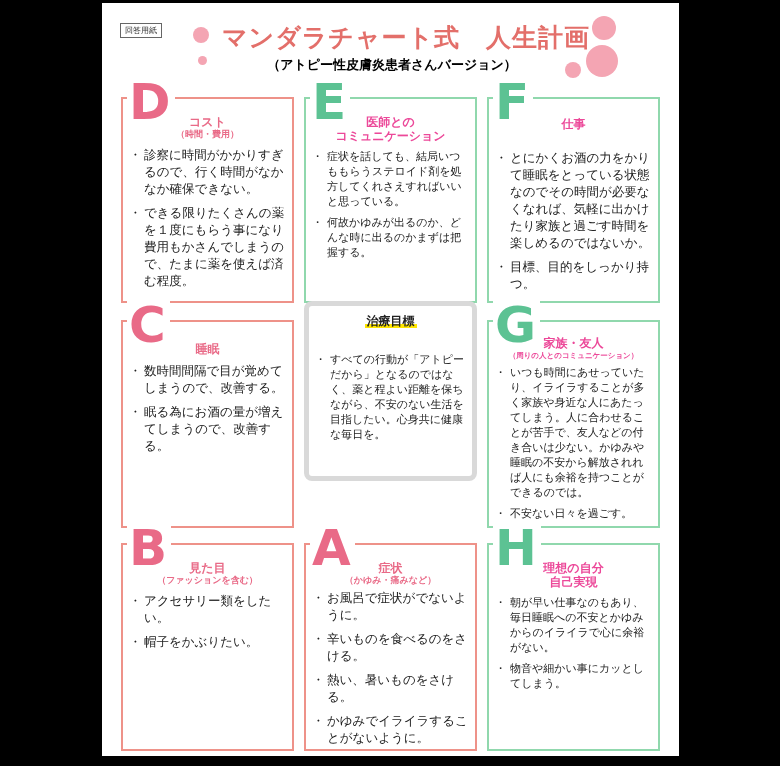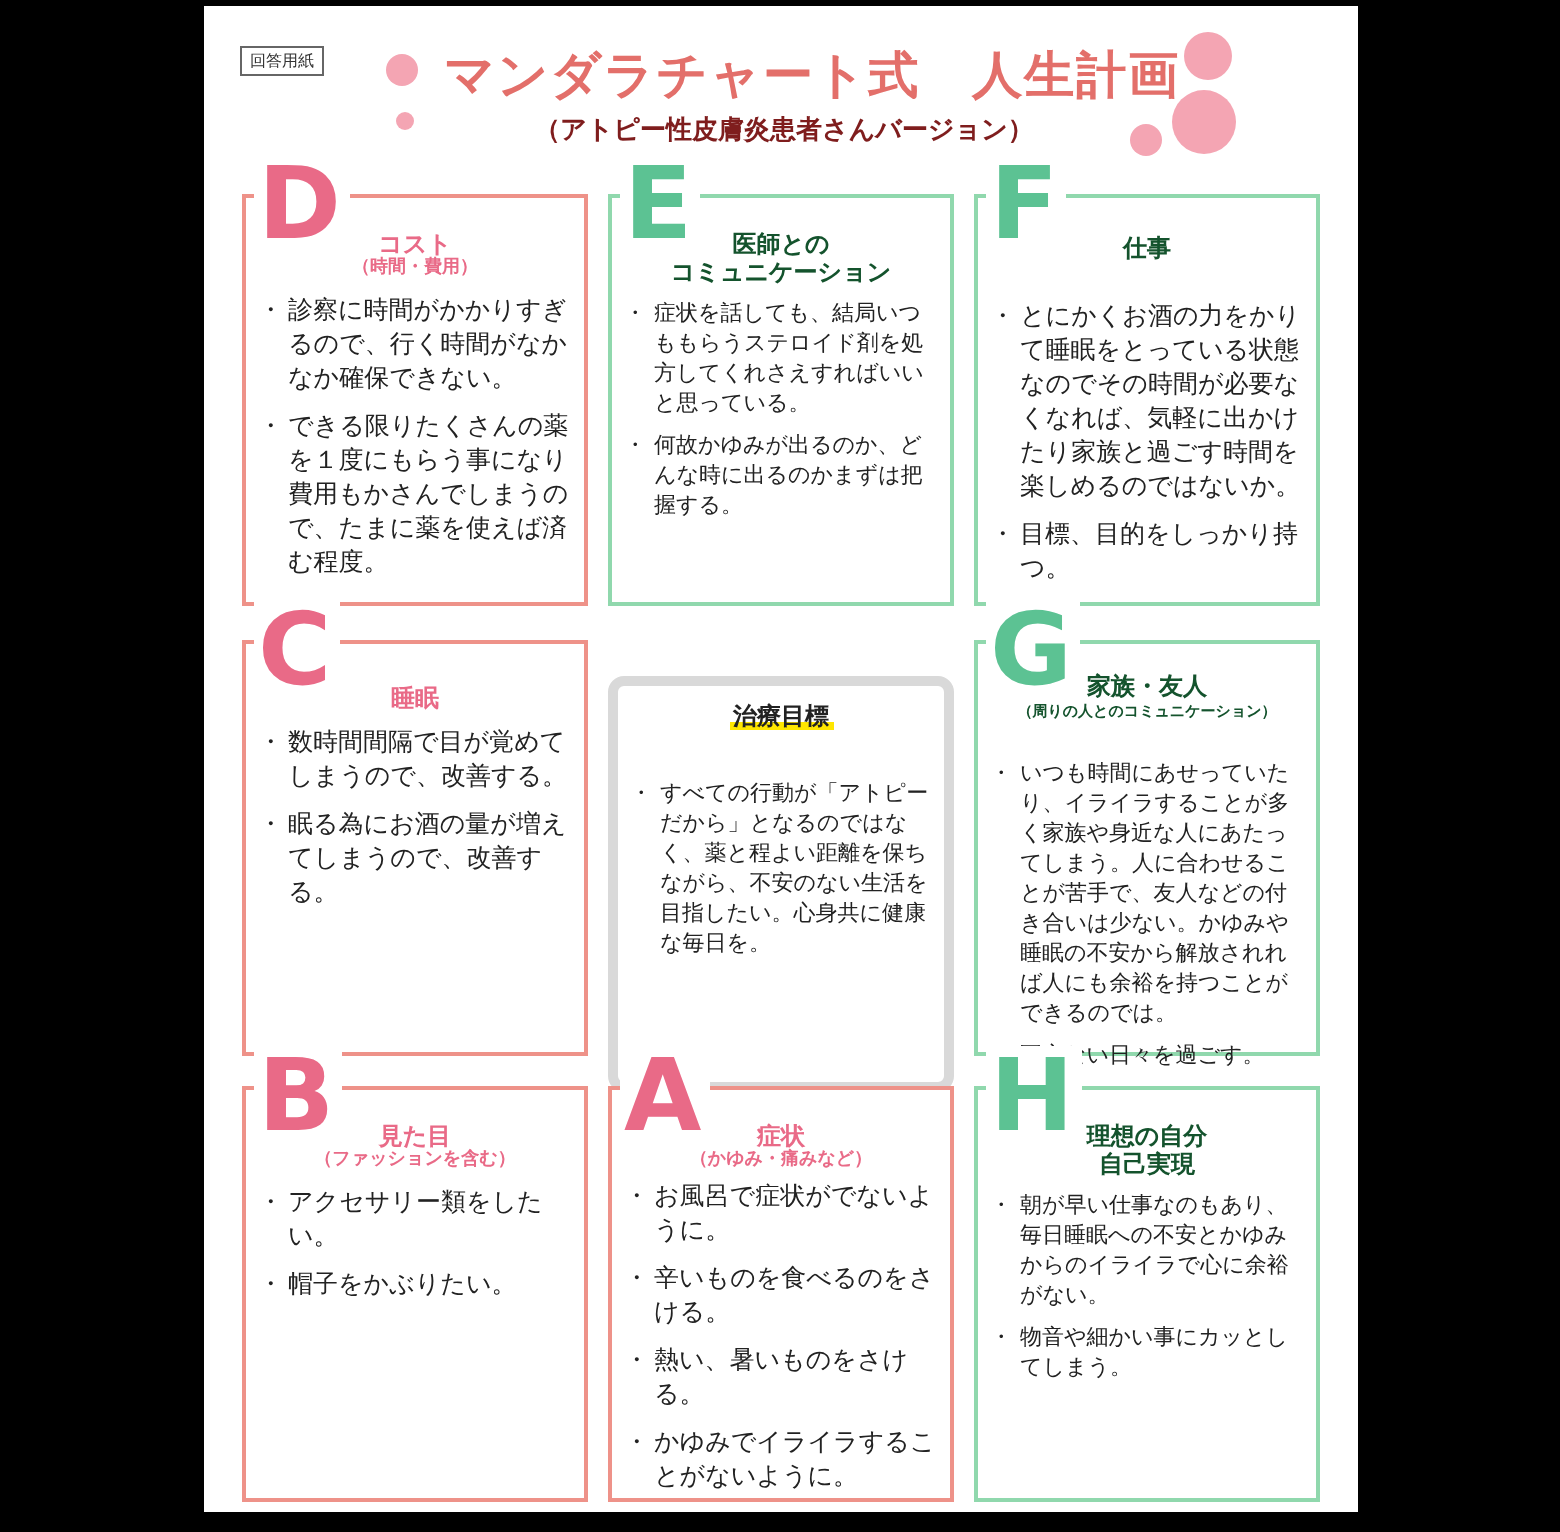--- a/index.html
+++ b/index.html
@@ -2,31 +2,31 @@
 <html><head>
 <meta charset="utf-8">
 <style>
   html, body { margin:0; padding:0; }
   body { width:780px; height:766px; background:#000; position:relative; overflow:hidden;
          font-family:"DejaVu Sans", "Liberation Sans", sans-serif; }
   .page { position:absolute; left:102px; top:3px; width:577px; height:753px; background:#fff; }
   .label-box { position:absolute; left:18px; top:20px; border:1px solid #666; font-size:8px; padding:1px 4px; color:#333; line-height:11px; }
   .dot { position:absolute; border-radius:50%; background:#f4a5b3; }
   .title { position:absolute; left:120px; top:18px; width:340px; text-align:center; color:#e36f6a; font-size:25px; font-weight:bold; letter-spacing:1px; white-space:nowrap; }
-  .subtitle { position:absolute; left:120px; top:53px; width:340px; text-align:center; color:#7f1d1d; font-size:13px; font-weight:bold; white-space:nowrap; }
+  .subtitle { position:absolute; left:120px; top:53px; width:340px; text-align:center; color:#000000; font-size:13px; font-weight:bold; white-space:nowrap; }
   .box { position:absolute; width:173px; background:#fff; box-sizing:border-box; border:2px solid; }
   .box.pink { border-color:#ee9289; }
   .box.green { border-color:#90d8ad; }
   .box.center { border:5px solid #d9d9d9; border-radius:8px; }
   .letter { position:absolute; left:4px; top:-22px; font-size:50px; font-weight:bold; line-height:50px; background:#fff; padding:0 4px 0 2px; font-family:"DejaVu Sans", sans-serif; }
   .pink .letter { color:#e96a87; }
   .green .letter { color:#5cc293; }
   .head { text-align:center; font-weight:bold; font-size:12px; line-height:14px; margin-top:16px; }
   .pink .head { color:#e96a87; }
-  .green .head { color:#14532d;text-align:center; }
+  .green .head { color:#ec4899;text-align:center; }
   .head .sub { font-size:9px; display:block; line-height:11px; }
   .center .head { color:#222; margin-top:8px; }
   .center .head span.hl { background:linear-gradient(transparent 70%, #ffe600 70%); padding:0 2px; }
   ul { list-style:none; margin:6px 0 0 0; padding:0 6px 0 8px; }
   li { position:relative; padding-left:13px; font-size:12.5px; line-height:17px; color:#222; margin-bottom:7px; }
   li::before { content:"・"; position:absolute; left:-2px; top:0; }
   .small li { font-size:11px; line-height:15px; margin-bottom:6px; }
 </style>
 </head>
 <body>
@@ -80,36 +80,36 @@
     <div class="letter">C</div>
     <div class="head" style="margin-top:20px;">
       <span>睡眠</span>
     </div>
     <ul>
       <li>数時間間隔で目が覚めてしまうので、改善する。</li>
       <li>眠る為にお酒の量が増えてしまうので、改善する。</li>
     </ul>
   </div>
 
-  <div class="box center" style="left:202px;top:335px;height:208px;">
+  <div class="box center" style="left:202px;top:298px;height:180px;">
     <div class="head">
       <span class="hl">治療目標</span>
     </div>
     <ul class="small" style="margin-top:24px;">
       <li>すべての行動が「アトピーだから」となるのではなく、薬と程よい距離を保ちながら、不安のない生活を目指したい。心身共に健康な毎日を。</li>
     </ul>
   </div>
 
   <div class="box green" style="left:385px;top:317px;height:208px;">
     <div class="letter">G</div>
     <div class="head" style="margin-top:14px;">
       <span>家族・友人</span>
       <span class="sub" style="font-size:7.5px;">（周りの人とのコミュニケーション）</span>
     </div>
-    <ul class="small" style="margin-top:18px;">
+    <ul class="small" style="margin-top:4px;">
       <li>いつも時間にあせっていたり、イライラすることが多く家族や身近な人にあたってしまう。人に合わせることが苦手で、友人などの付き合いは少ない。かゆみや睡眠の不安から解放されれば人にも余裕を持つことができるのでは。</li>
       <li>不安ない日々を過ごす。</li>
     </ul>
   </div>
 
   <div class="box pink" style="left:19px;top:540px;height:208px;">
     <div class="letter">B</div>
     <div class="head">
       <span>見た目</span>
       <span class="sub">（ファッションを含む）</span>

